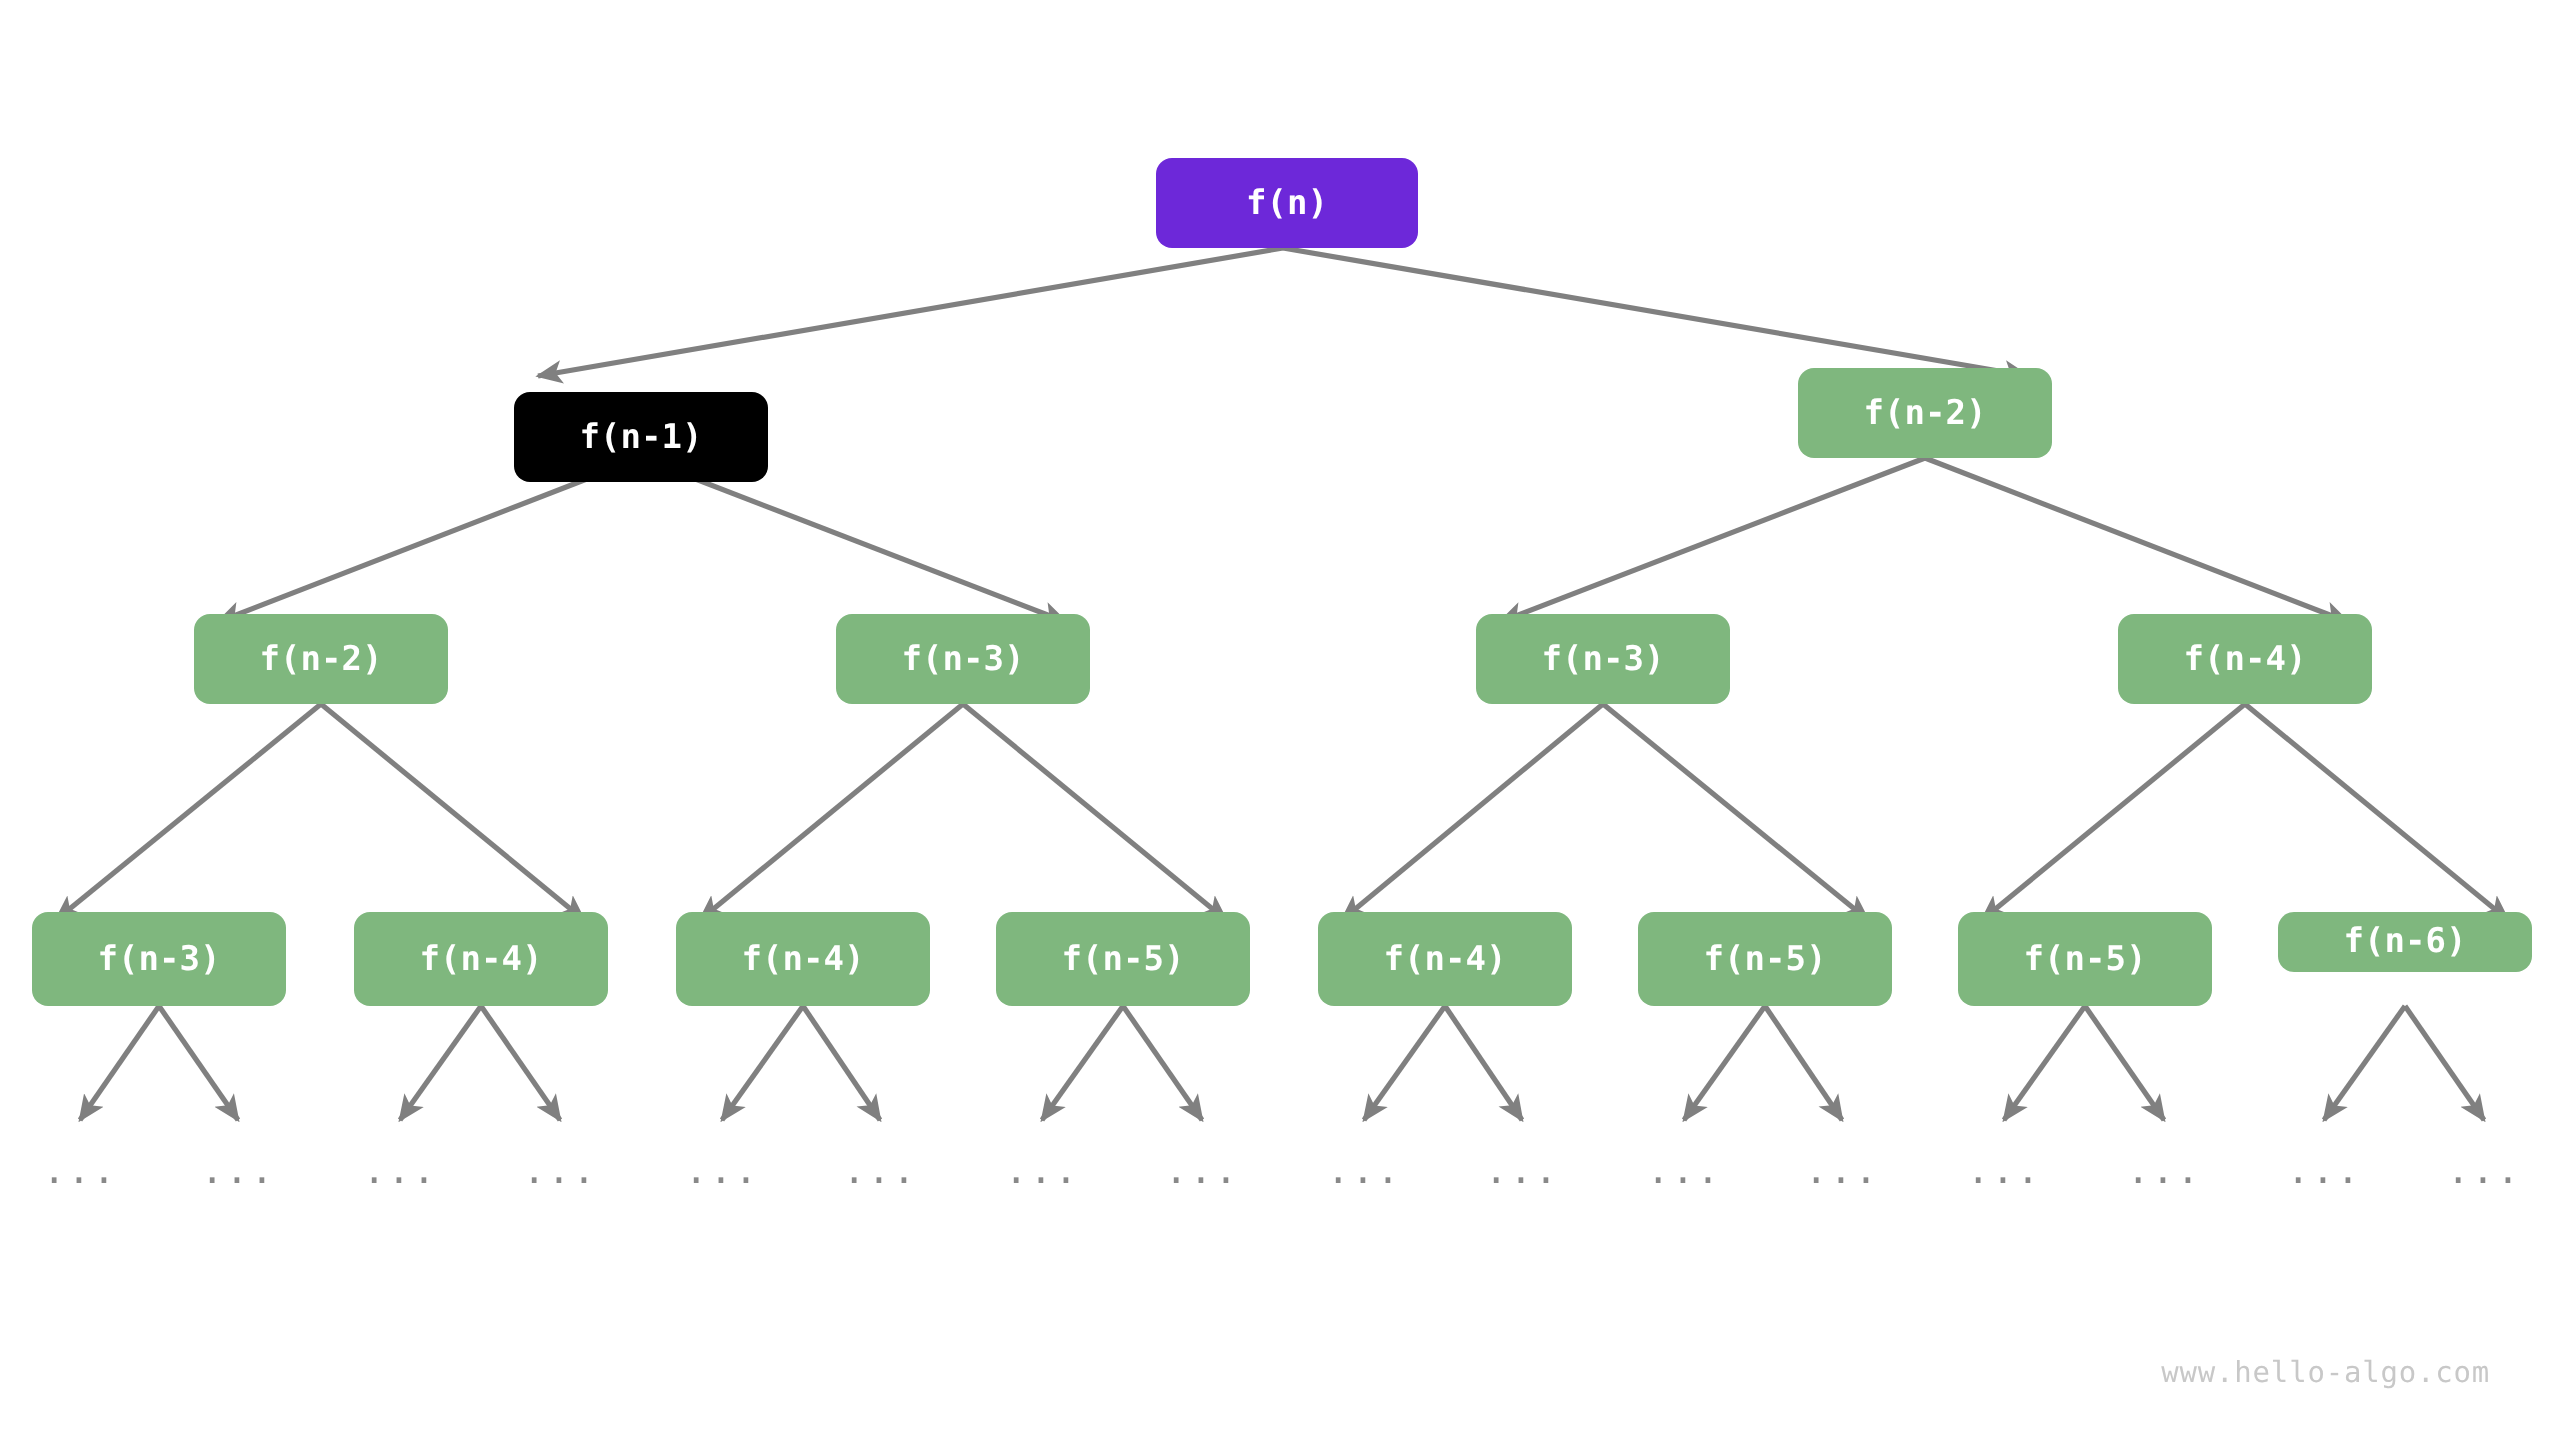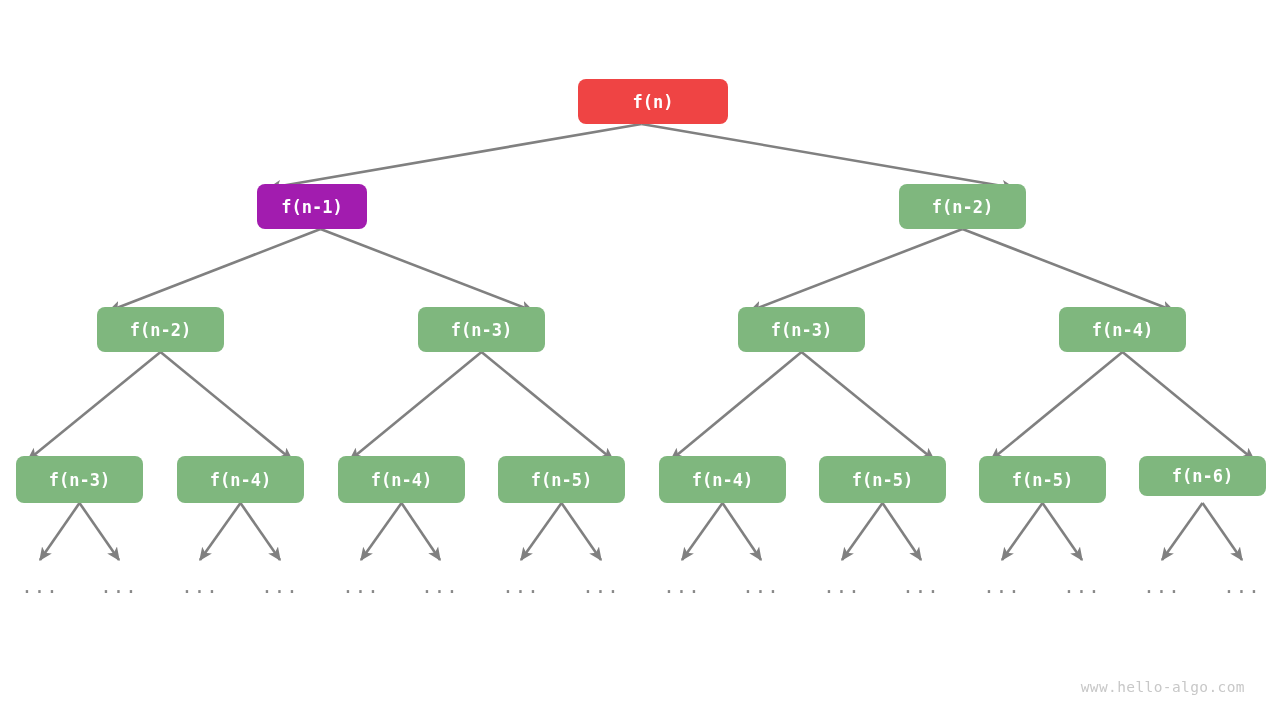--- a/index.html
+++ b/index.html
@@ -103,35 +103,35 @@
       <line x1="722.5" y1="503" x2="761" y2="560" stroke="#808080" stroke-width="2.6" stroke-linecap="butt" marker-end="url(#arrow)"></line>
       <line x1="882.5" y1="503" x2="842" y2="560" stroke="#808080" stroke-width="2.6" stroke-linecap="butt" marker-end="url(#arrow)"></line>
       <line x1="882.5" y1="503" x2="921" y2="560" stroke="#808080" stroke-width="2.6" stroke-linecap="butt" marker-end="url(#arrow)"></line>
       <line x1="1042.5" y1="503" x2="1002" y2="560" stroke="#808080" stroke-width="2.6" stroke-linecap="butt" marker-end="url(#arrow)"></line>
       <line x1="1042.5" y1="503" x2="1082" y2="560" stroke="#808080" stroke-width="2.6" stroke-linecap="butt" marker-end="url(#arrow)"></line>
       <line x1="1202.5" y1="503" x2="1162" y2="560" stroke="#808080" stroke-width="2.6" stroke-linecap="butt" marker-end="url(#arrow)"></line>
       <line x1="1202.5" y1="503" x2="1242" y2="560" stroke="#808080" stroke-width="2.6" stroke-linecap="butt" marker-end="url(#arrow)"></line>
     </svg>
 
   <div id="node-layer">
-      <div class="node" style="left: 578px; top: 79px; width: 150px; height: 45px; background: #ef4444; color: rgb(255, 255, 255);">f(n)</div>
-      <div class="node" style="left: 257px; top: 184px; width: 110px; height: 45px; background: #a21caf; color: rgb(255, 255, 255);">f(n-1)</div>
+      <div class="node" style="left: 578px; top: 79px; width: 131px; height: 45px; background: #6d28d9; color: rgb(255, 255, 255);">f(n)</div>
+      <div class="node" style="left: 257px; top: 196px; width: 127px; height: 45px; background: #000000; color: rgb(255, 255, 255);">f(n-1)</div>
       <div class="node" style="left: 899px; top: 184px; width: 127px; height: 45px; background: rgb(127, 183, 126); color: rgb(255, 255, 255);">f(n-2)</div>
       <div class="node" style="left: 97px; top: 307px; width: 127px; height: 45px; background: rgb(127, 183, 126); color: rgb(255, 255, 255);">f(n-2)</div>
       <div class="node" style="left: 418px; top: 307px; width: 127px; height: 45px; background: rgb(127, 183, 126); color: rgb(255, 255, 255);">f(n-3)</div>
       <div class="node" style="left: 738px; top: 307px; width: 127px; height: 45px; background: rgb(127, 183, 126); color: rgb(255, 255, 255);">f(n-3)</div>
       <div class="node" style="left: 1059px; top: 307px; width: 127px; height: 45px; background: rgb(127, 183, 126); color: rgb(255, 255, 255);">f(n-4)</div>
       <div class="node" style="left: 16px; top: 456px; width: 127px; height: 47px; background: rgb(127, 183, 126); color: rgb(255, 255, 255);">f(n-3)</div>
       <div class="node" style="left: 177px; top: 456px; width: 127px; height: 47px; background: rgb(127, 183, 126); color: rgb(255, 255, 255);">f(n-4)</div>
       <div class="node" style="left: 338px; top: 456px; width: 127px; height: 47px; background: rgb(127, 183, 126); color: rgb(255, 255, 255);">f(n-4)</div>
       <div class="node" style="left: 498px; top: 456px; width: 127px; height: 47px; background: rgb(127, 183, 126); color: rgb(255, 255, 255);">f(n-5)</div>
       <div class="node" style="left: 659px; top: 456px; width: 127px; height: 47px; background: rgb(127, 183, 126); color: rgb(255, 255, 255);">f(n-4)</div>
       <div class="node" style="left: 819px; top: 456px; width: 127px; height: 47px; background: rgb(127, 183, 126); color: rgb(255, 255, 255);">f(n-5)</div>
       <div class="node" style="left: 979px; top: 456px; width: 127px; height: 47px; background: rgb(127, 183, 126); color: rgb(255, 255, 255);">f(n-5)</div>
-      <div class="node" style="left: 1139px; top: 456px; width: 127px; height: 40px; background: rgb(127, 183, 126); color: rgb(255, 255, 255);">f(n-6)</div>
+      <div class="node" style="left: 1139px; top: 456px; width: 127px; height: 30px; background: rgb(127, 183, 126); color: rgb(255, 255, 255);">f(n-6)</div>
     </div>
 
   <div id="ellipsis-layer">
       <div class="ellipsis" style="left: 40px; top: 586px; color: rgb(137, 137, 137);">...</div>
       <div class="ellipsis" style="left: 119px; top: 586px; color: rgb(137, 137, 137);">...</div>
       <div class="ellipsis" style="left: 200px; top: 586px; color: rgb(137, 137, 137);">...</div>
       <div class="ellipsis" style="left: 280px; top: 586px; color: rgb(137, 137, 137);">...</div>
       <div class="ellipsis" style="left: 361px; top: 586px; color: rgb(137, 137, 137);">...</div>
       <div class="ellipsis" style="left: 440px; top: 586px; color: rgb(137, 137, 137);">...</div>
       <div class="ellipsis" style="left: 521px; top: 586px; color: rgb(137, 137, 137);">...</div>

